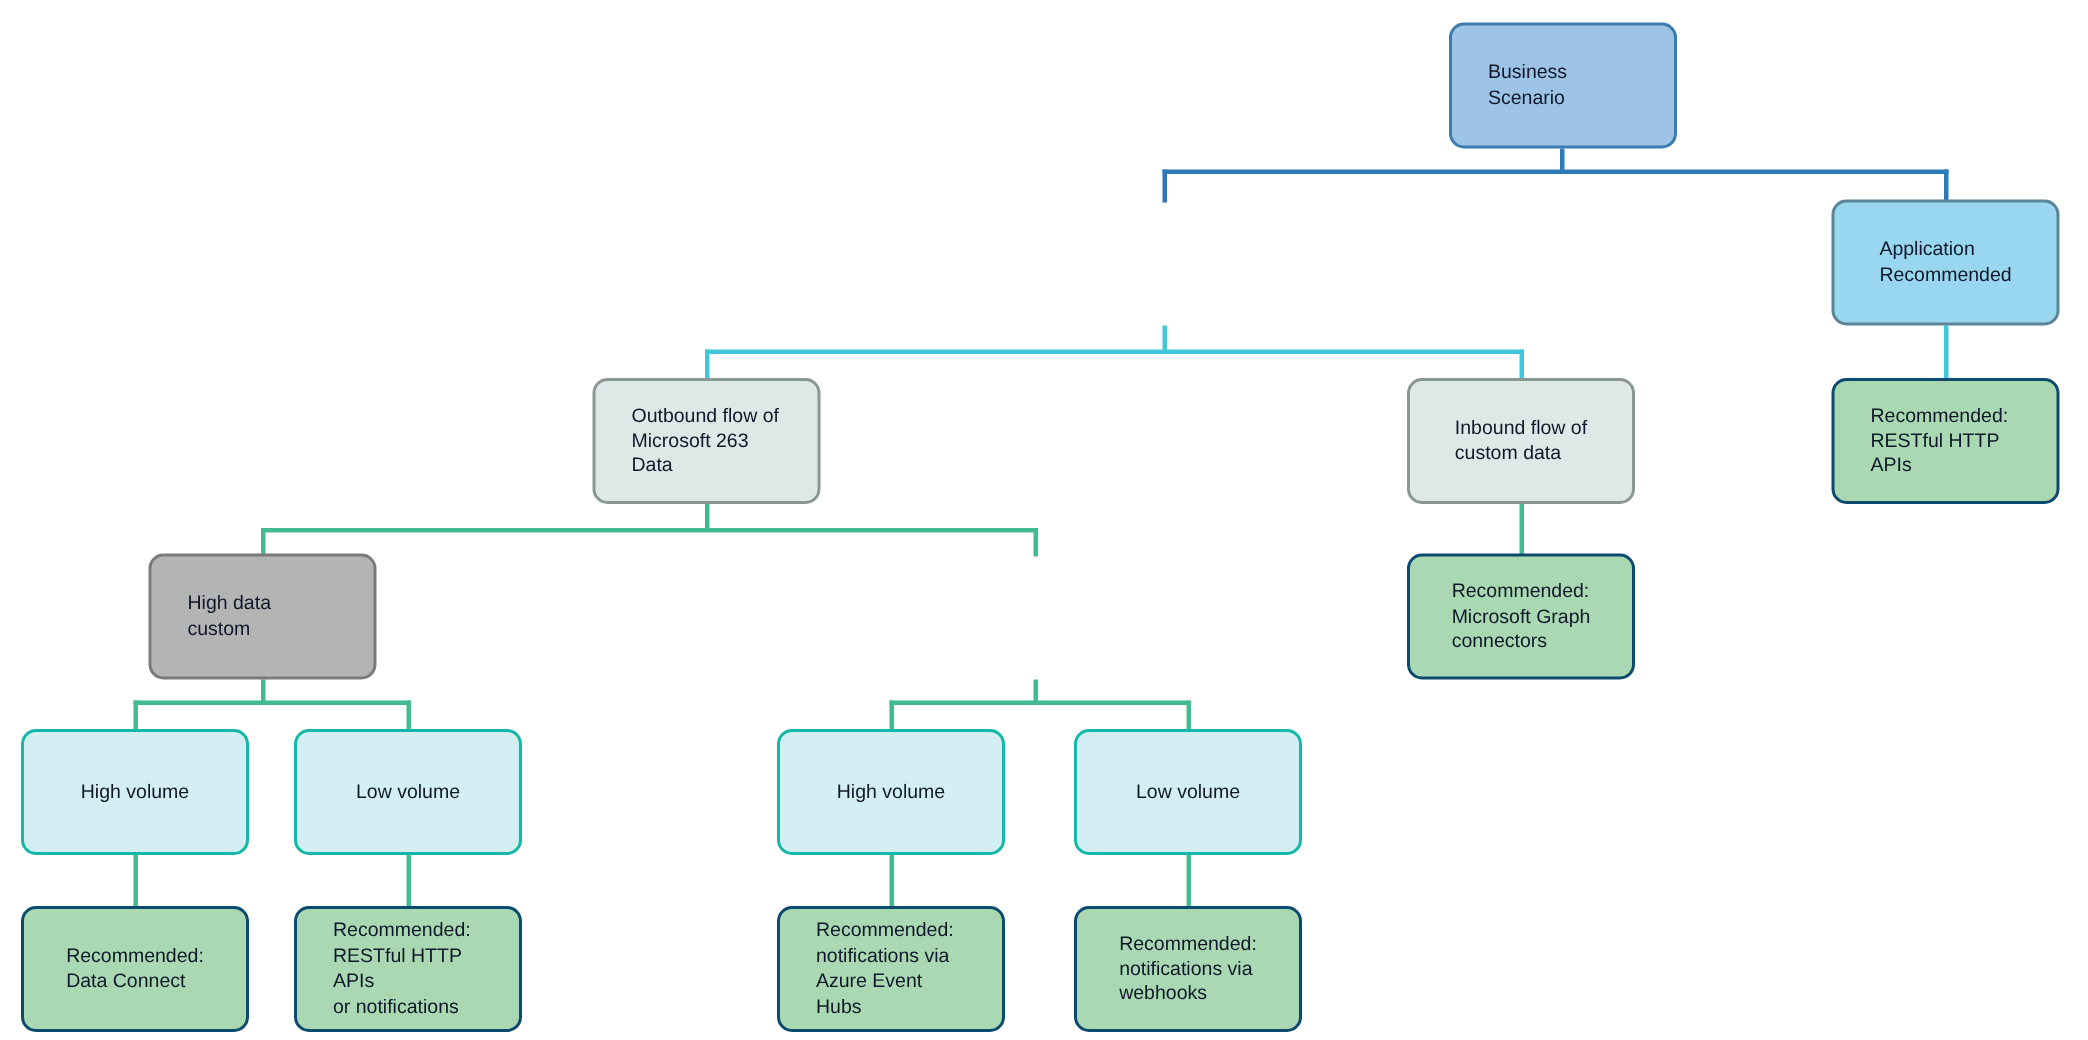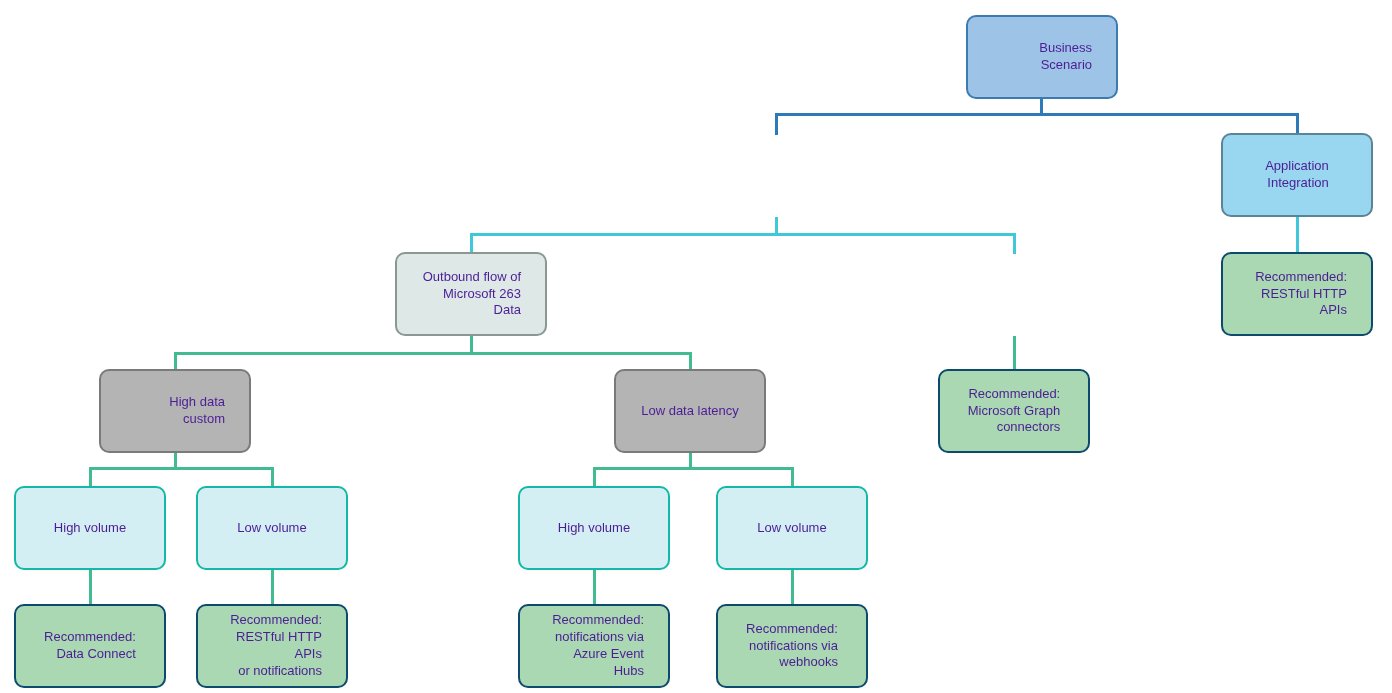--- a/index.html
+++ b/index.html
@@ -9,23 +9,23 @@
     background:#ffffff;
     font-family:"Liberation Sans", sans-serif;
     overflow:hidden;
   }
   .node{
     position:absolute;
     width:152px;height:84px;
     box-sizing:border-box;
     border-radius:10px;
     display:flex;align-items:center;justify-content:center;
-    text-align:right;
+    text-align:left;
     white-space:pre-line;
-    font-size:13px;line-height:1.3;color:#4c1d95;
+    font-size:13px;line-height:1.3;color:#0f172a;
     padding:4px 24px;
     z-index:2;
   }
   .n-blue     {background:#9dc3e6;border:2px solid #3c7bb0;}
   .n-sky      {background:#98d7ef;border:2px solid #5b8496;}
   .n-pale     {background:#dee9e7;border:2px solid #8b9793;}
   .n-gray     {background:#b4b4b4;border:2px solid #7a7a7a;}
   .n-cyanlight{background:#d3eff3;border:2px solid #14b8a6;}
   .n-green    {background:#a9d8b2;border:2px solid #0c4a6e;}
   .line{position:absolute;z-index:1;}
@@ -69,32 +69,33 @@
 
   <div class="line lv c-green" style="left:89px;top:570px;height:36px;"></div>
   <div class="line lv c-green" style="left:271px;top:570px;height:36px;"></div>
   <div class="line lv c-green" style="left:593px;top:570px;height:36px;"></div>
   <div class="line lv c-green" style="left:791px;top:570px;height:36px;"></div>
 
   <div class="node n-blue" style="left:966px;top:15px;">Business Scenario</div>
 
 
   <div class="node n-sky" style="left:1221px;top:133px;">Application
-Integration</div>
+Recommended</div>
 
   <div class="node n-pale" style="left:395px;top:252px;">Outbound flow of
 Microsoft 263 Data</div>
 
+  <div class="node n-pale" style="left:938px;top:252px;">Inbound flow of
+custom data</div>
 
   <div class="node n-green" style="left:1221px;top:252px;">Recommended:
 RESTful HTTP APIs</div>
 
   <div class="node n-gray" style="left:99px;top:369px;">High data custom</div>
 
-  <div class="node n-gray" style="left:614px;top:369px;">Low data latency</div>
 
   <div class="node n-green" style="left:938px;top:369px;">Recommended:
 Microsoft Graph
 connectors</div>
 
   <div class="node n-cyanlight" style="left:14px;top:486px;">High volume</div>
 
   <div class="node n-cyanlight" style="left:196px;top:486px;">Low volume</div>
 
   <div class="node n-cyanlight" style="left:518px;top:486px;">High volume</div>

